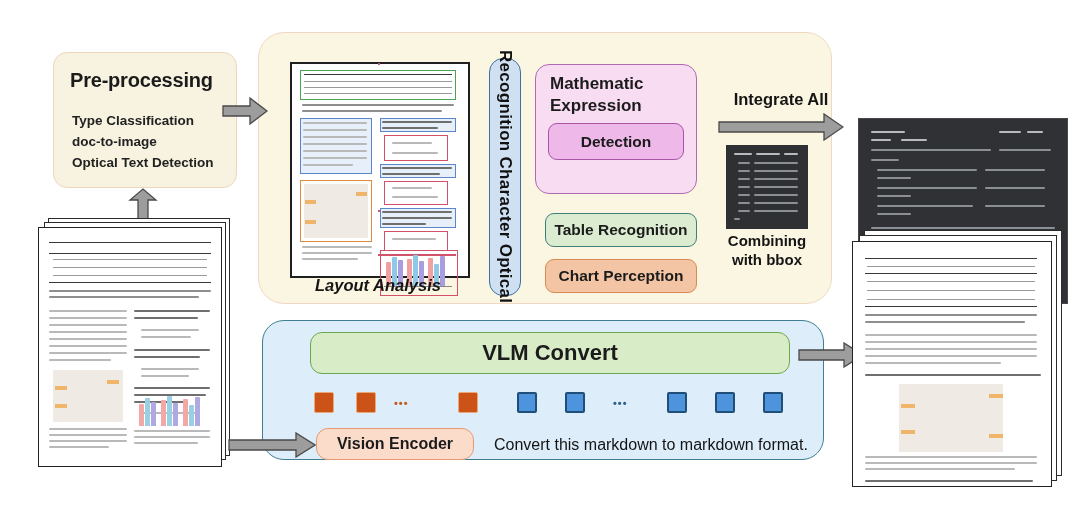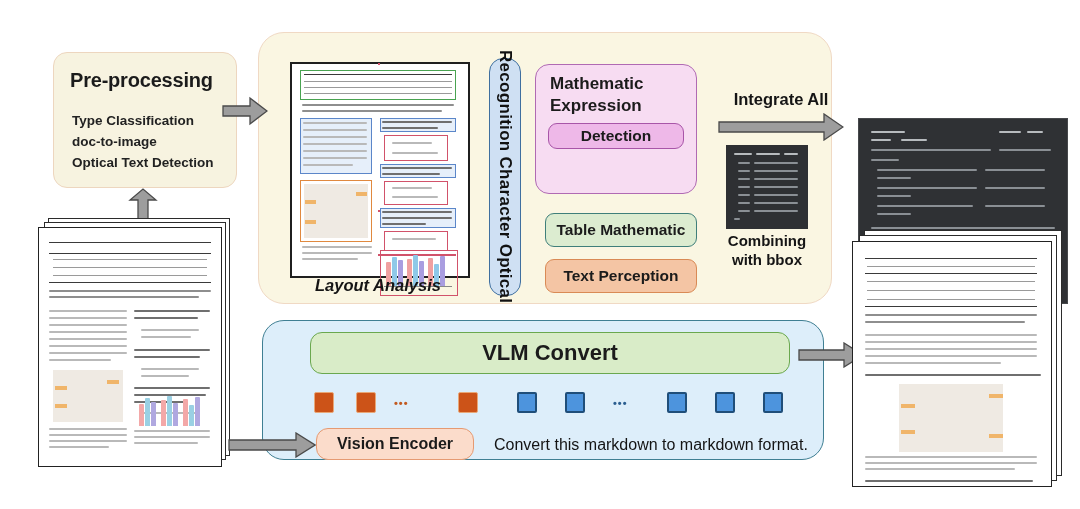--- a/index.html
+++ b/index.html
@@ -253,30 +253,30 @@
 
   <div class="abs vpill" style="left:489px;top:58px;width:30px;height:236px;">
     <span>Recognition Character Optical</span>
   </div>
 
   <div class="abs box-pinkouter" style="left:535px;top:64px;width:160px;height:128px;">
     <div class="abs" style="left:14px;top:8px;font-size:17px;font-weight:600;line-height:1.28;color:#1b1b1b;">
       <div>Mathematic</div>
       <div>Expression</div>
     </div>
-    <div class="abs lbl box-pinkinner" style="left:12px;top:58px;width:136px;height:26px;font-size:15.5px;font-weight:600;">
+    <div class="abs lbl box-pinkinner" style="left:12px;top:58px;width:136px;height:37px;font-size:15.5px;font-weight:600;">
       <span>Detection</span>
     </div>
   </div>
 
   <div class="abs lbl box-green" style="left:545px;top:213px;width:152px;height:34px;font-size:15.5px;font-weight:600;">
-    <span>Table Mathematic</span>
+    <span>Table Recognition</span>
   </div>
   <div class="abs lbl box-orange" style="left:545px;top:259px;width:152px;height:34px;font-size:15.5px;font-weight:600;">
-    <span>Text Perception</span>
+    <span>Chart Perception</span>
   </div>
 
   <div class="abs cap" style="left:716px;top:90px;width:130px;">Integrate All</div>
 
   <div class="abs arrow" style="left:718px;top:113px;">
     <svg width="126" height="28" viewBox="0 0 126 28">
       <path d="M1 9 H106 V1 L125 14 L106 27 V19 H1 Z" fill="#9d9d9d" stroke="#4a4a4a" stroke-width="1.3"></path>
     </svg>
   </div>
 

